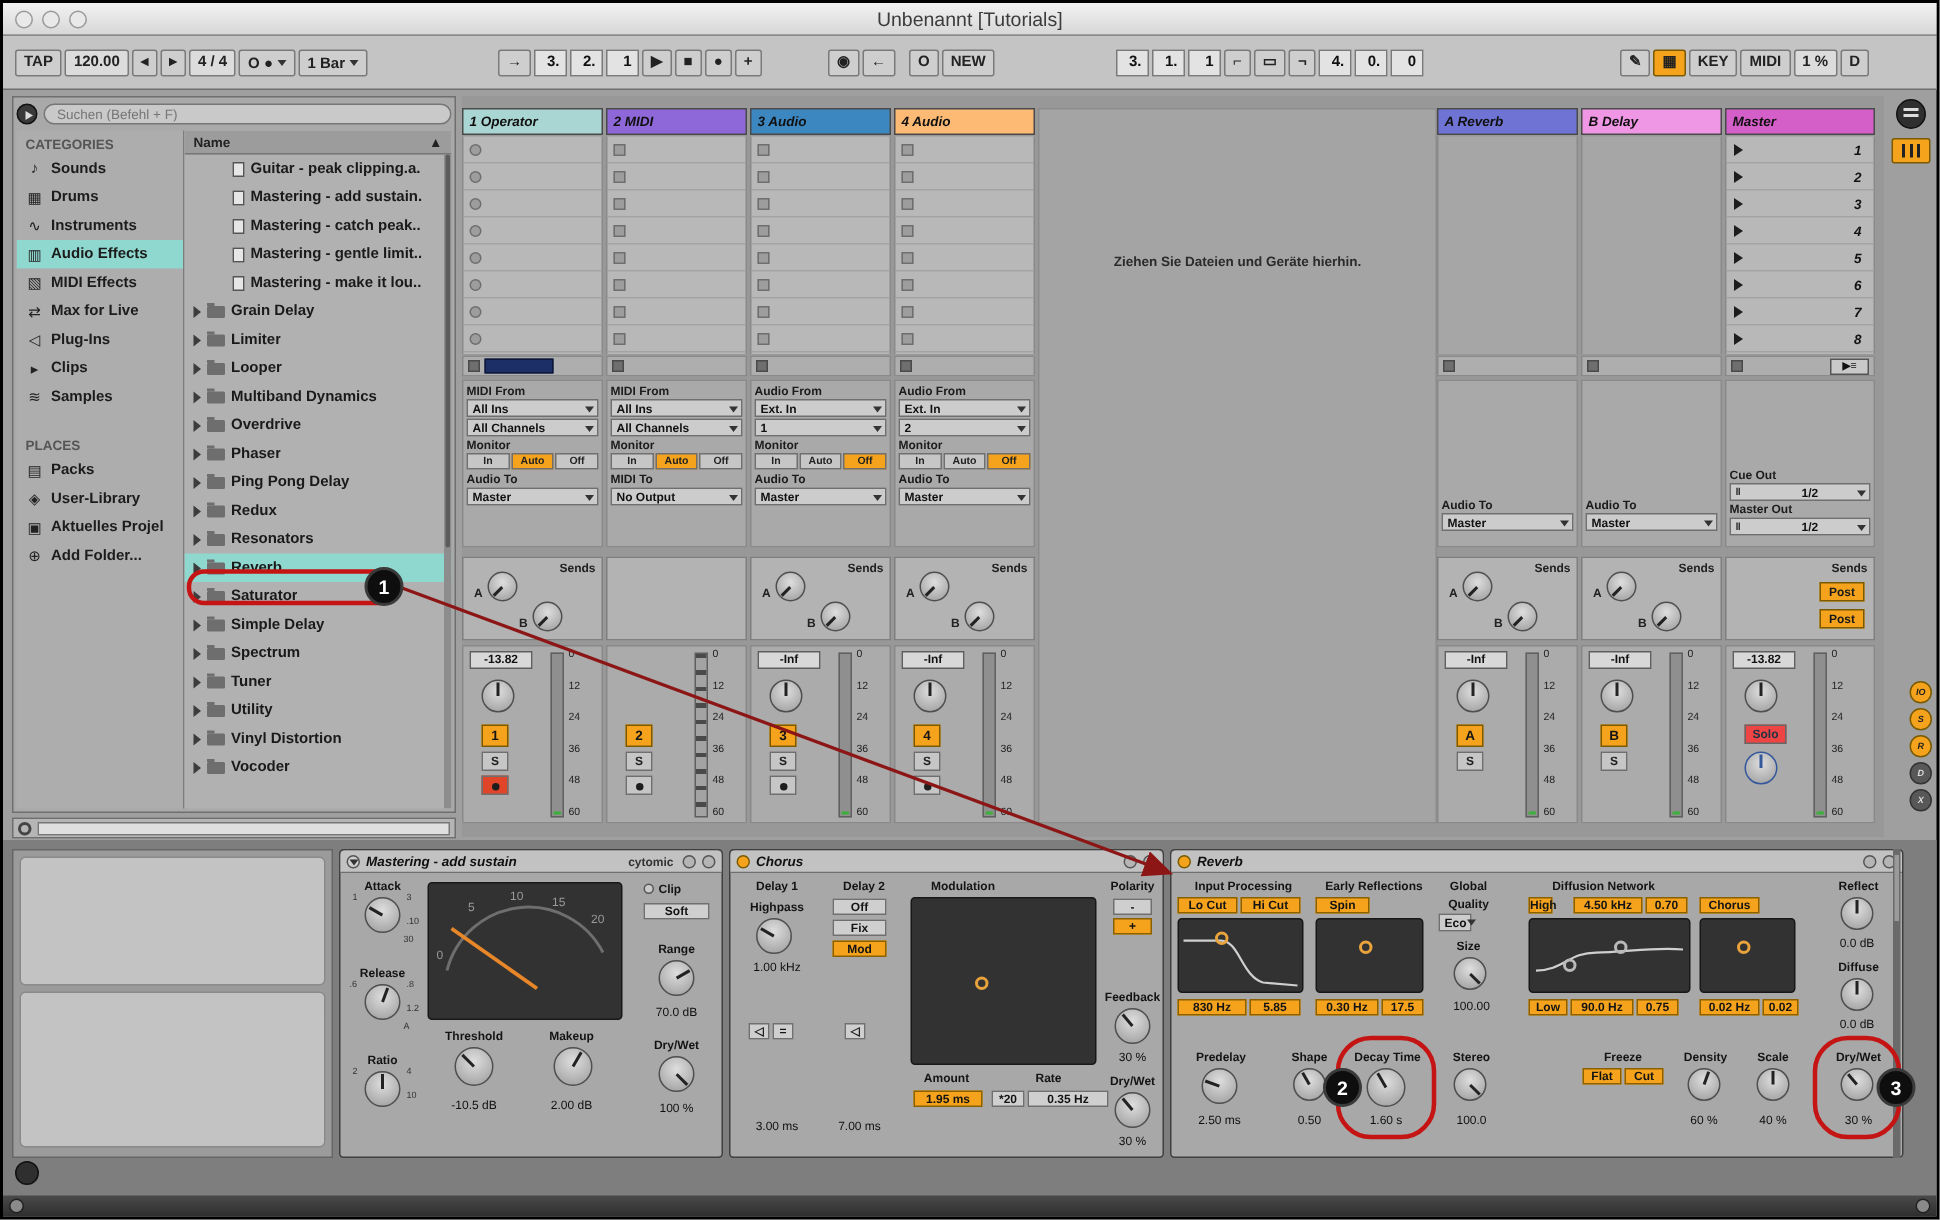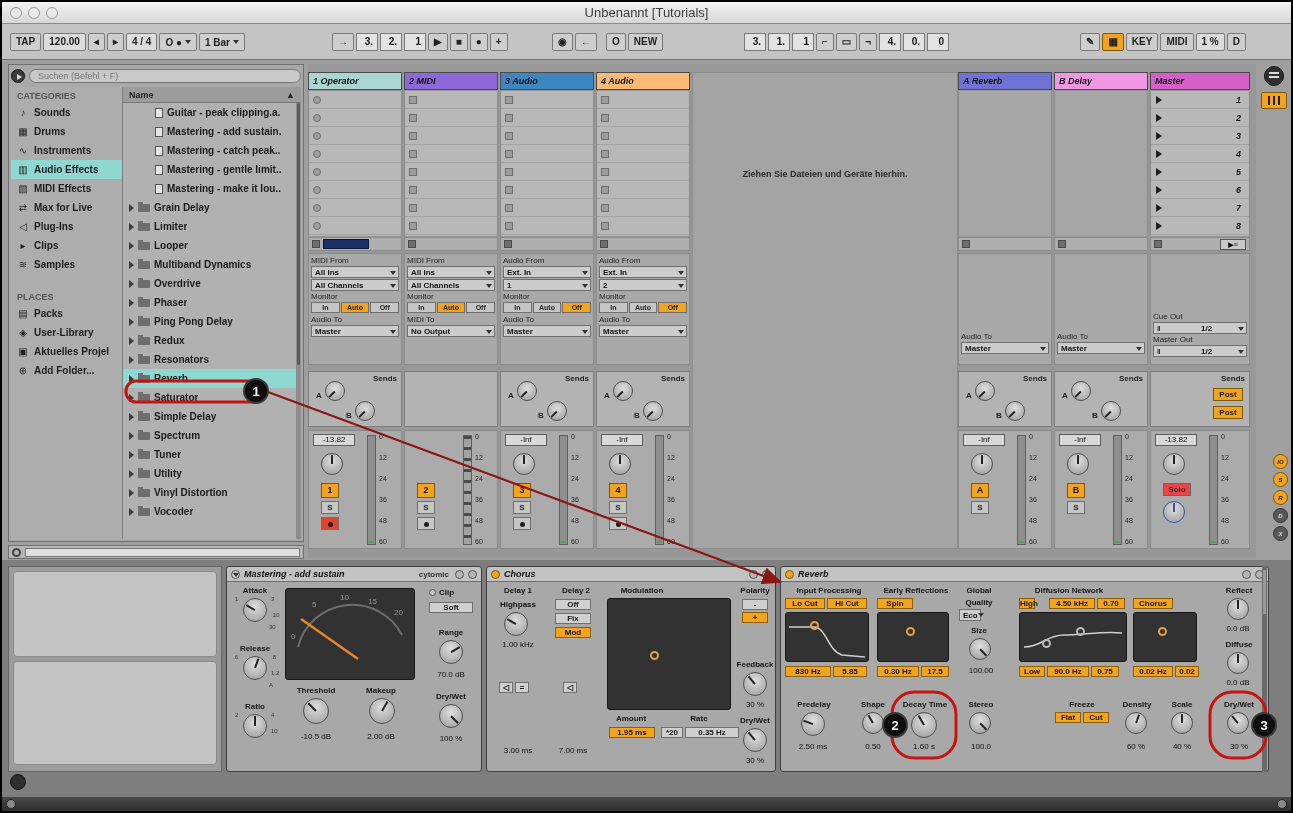--- a/index.html
+++ b/index.html
@@ -60,39 +60,39 @@
 .dot{width:8px;height:8px;background:#9d9d9d;border:1px solid #6e6e6e;display:block}
 .circles .dot{border-radius:50%}
 .scene{height:18px;border-bottom:1px solid #a3a3a3;display:flex;align-items:center;justify-content:space-between;padding:0 8px 0 5px}
 .sc-tri{width:0;height:0;border-left:6px solid #1d1d1d;border-top:4px solid transparent;border-bottom:4px solid transparent}
 .sc-num{font-size:9px;font-style:italic;font-weight:bold;color:#111}
 .stoprow{position:absolute;top:165px;left:0;right:0;height:14px;background:#aeaeae;border:1px solid #8a8a8a;display:flex;align-items:center;gap:3px;padding:0 3px}
 .stopbtn{width:8px;height:8px;background:#6f6f6f;border:1px solid #4a4a4a;flex:0 0 auto}
 .selslot{width:46px;height:10px;background:#1c2f66;border:1px solid #0d1838}
 .stopall{margin-left:auto;width:26px;height:11px;background:#c9c9c9;border:1px solid #555;font-size:7px;font-weight:bold;line-height:9px;text-align:center;color:#111}
 .route{position:absolute;top:181px;left:0;right:0;height:112px;background:#a9a9a9;border:1px solid #8a8a8a;padding:2px}
-.rlab{font-size:8px;font-weight:normal;color:#1c1c1c;height:10px;line-height:10px}
+.rlab{font-size:8px;font-weight:bold;color:#1c1c1c;height:10px;line-height:10px}
 .dd2{height:12px;background:#cccccc;border:1px solid #6f6f6f;font-size:8px;font-weight:bold;color:#111;display:flex;align-items:center;padding:0 3px;margin-bottom:1px;position:relative}
 .dd2 span{overflow:hidden;white-space:nowrap;flex:1}
 .dd2 .dda{position:absolute;right:2px;top:4px}
 .monrow{display:flex;gap:1px;height:11px;margin-bottom:2px}
 .mbtn{flex:1;background:#c6c6c6;border:1px solid #6f6f6f;font-size:7px;font-weight:bold;line-height:9px;text-align:center;color:#222}
 .mbtn.on{background:#f5a31d}
 .cueico{flex:0 0 auto;margin-right:2px;font-size:7px}
 .sends{position:absolute;top:299px;left:0;right:0;height:56px;background:#b3b3b3;border:1px solid #7f7f7f}
 .sends-lab{position:absolute;top:2px;right:4px;font-size:8px;font-weight:bold;color:#222}
 .knob{border-radius:50%;background:radial-gradient(circle at 50% 35%,#dedede,#9a9a9a);border:1px solid #4f4f4f;position:absolute}
 .ptr{position:absolute;left:50%;top:1px;width:2px;height:46%;background:#222;transform-origin:bottom center;margin-left:-1px}
 .k-send{width:20px;height:20px}
 .ka{left:16px;top:9px}.kb{left:46px;top:29px}
 .sendletter{position:absolute;font-size:8px;font-weight:bold;color:#222}
 .la{left:7px;top:19px}.lb{left:37px;top:39px}
 .postbtn{position:absolute;right:6px;width:30px;height:13px;background:#f5a31d;border:1px solid #7a5a00;font-size:8px;font-weight:bold;text-align:center;line-height:11px;color:#191919}
 .mix{position:absolute;top:358px;left:0;right:0;height:119px;background:#ababab;border:1px solid #8a8a8a}
-.vol{position:absolute;left:4px;top:3px;width:42px;height:12px;background:#d8d8d8;border:1px solid #5f5f5f;font-size:8px;font-weight:normal;line-height:10px;text-align:center;color:#111}
+.vol{position:absolute;left:4px;top:3px;width:42px;height:12px;background:#d8d8d8;border:1px solid #5f5f5f;font-size:8px;font-weight:bold;line-height:10px;text-align:center;color:#111}
 .k-pan{left:12px;top:22px;width:22px;height:22px}
 .numbtn{position:absolute;left:12px;top:52px;width:18px;height:15px;background:#f5a31d;border:1px solid #7a5a00;font-size:9px;font-weight:bold;line-height:13px;text-align:center;color:#161616}
 .sbtn{position:absolute;left:12px;top:70px;width:18px;height:13px;background:#c6c6c6;border:1px solid #6f6f6f;font-size:8px;font-weight:bold;line-height:11px;text-align:center;color:#222}
 .armbtn{position:absolute;left:12px;top:86px;width:18px;height:13px;background:#c6c6c6;border:1px solid #6f6f6f}
 .armbtn.armed{background:#e0452a}
 .armdot{position:absolute;left:6px;top:4px;width:5px;height:5px;border-radius:50%;background:#1d1d1d}
 .solobox{position:absolute;left:12px;top:52px;width:28px;height:13px;background:#ef4444;border:1px solid #666;font-size:8px;font-weight:bold;text-align:center;line-height:11px;color:#234}
 .k-cue{left:12px;top:70px;width:22px;height:22px;border-color:#35589c}
 .k-cue .ptr{background:#35589c}
 .meter{position:absolute;left:58px;top:4px;width:9px;height:110px;background:#8f8f8f;border:1px solid #5f5f5f}

